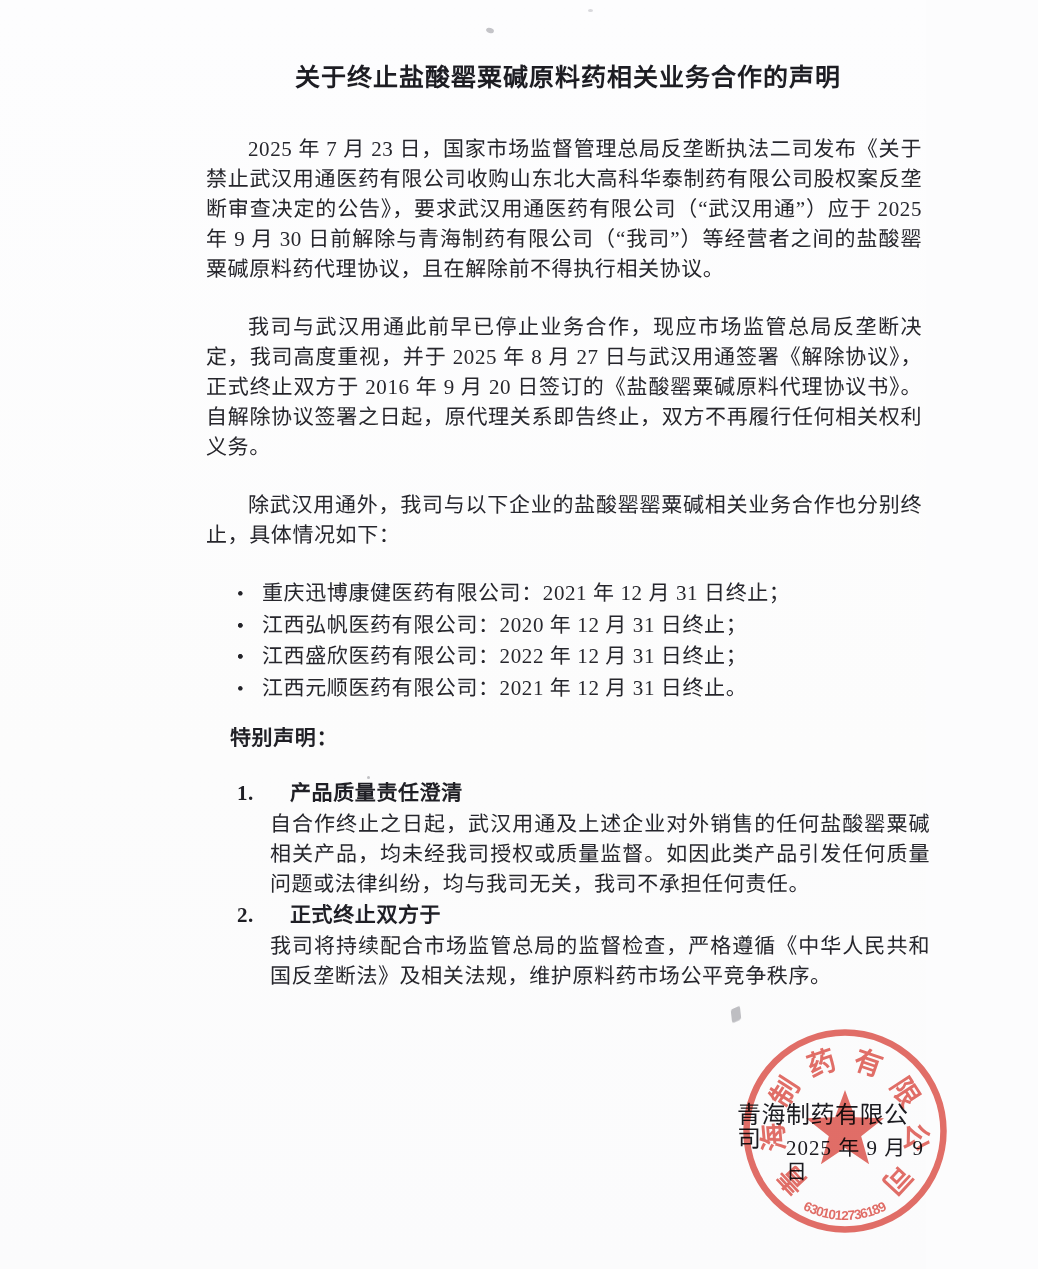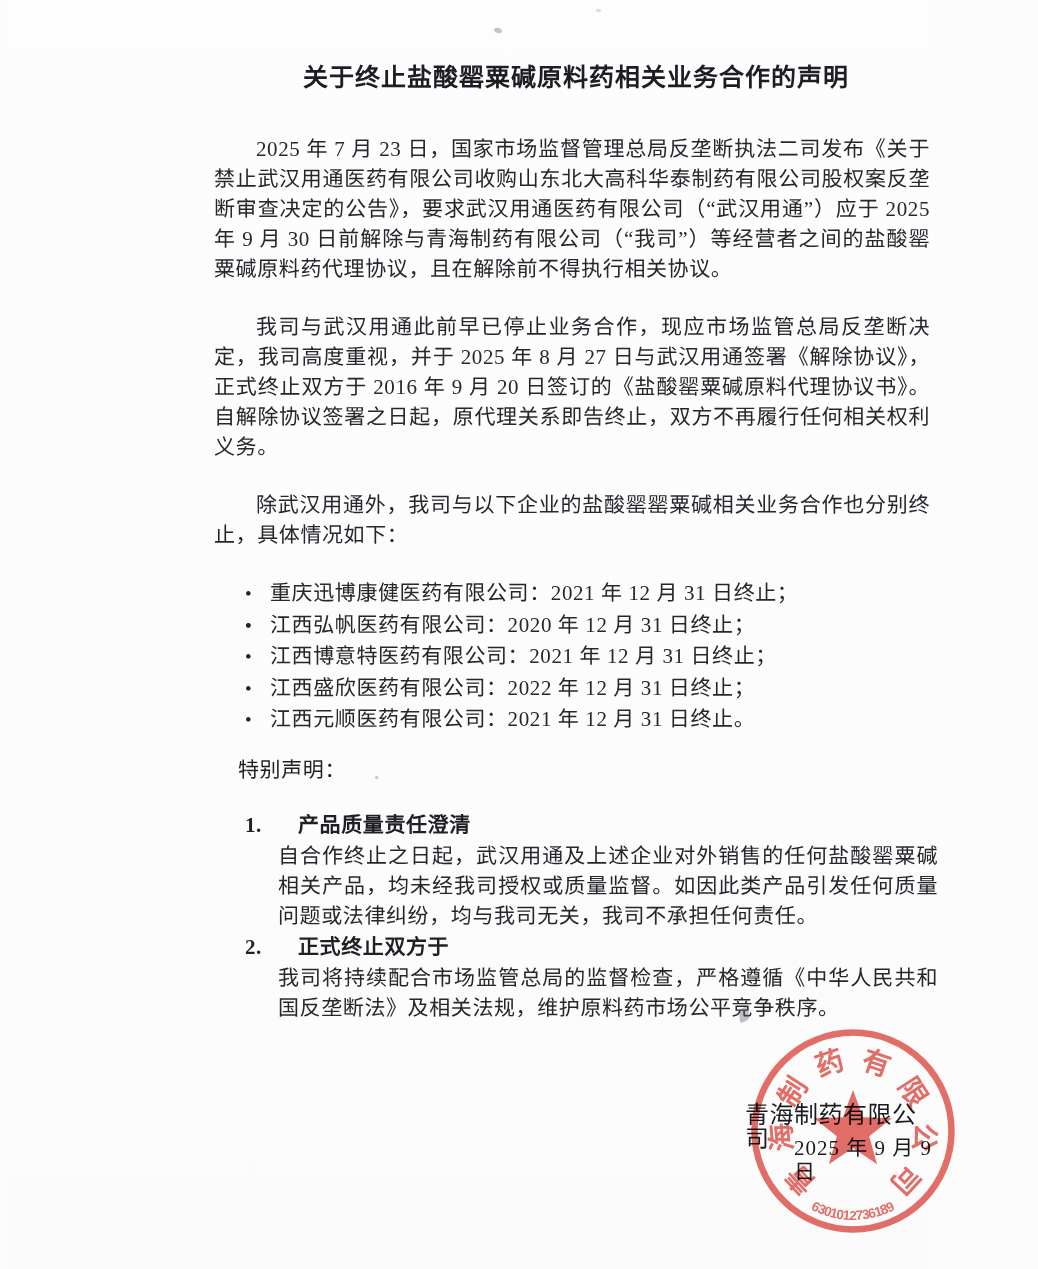--- a/index.html
+++ b/index.html
@@ -5,21 +5,21 @@
   html,body{margin:0;padding:0;}
   body{
     width:1038px;height:1269px;
     background:#fcfcfd;
     font-family:"Liberation Serif","DejaVu Serif",serif;
     color:#26262c;
     overflow:hidden;
     position:relative;
   }
   .page{
-    position:absolute;left:8px;top:0;width:926px;height:1269px;
+    position:absolute;left:0;top:0;width:926px;height:1269px;
     background:linear-gradient(180deg,#fdfdfe 0%,#fcfcfc 60%,#fbfbfc 100%);
   }
   .content{
     position:absolute;left:206px;top:60px;width:724px;
     font-size:21px;line-height:30px;letter-spacing:0.6px;
   }
   h1.title{
     font-size:25px;line-height:35px;font-weight:bold;
     text-align:center;margin:0 0 39px 0;color:#1d1d23;letter-spacing:1px;
   }
@@ -27,21 +27,21 @@
     margin:0 8px 28px 0;text-indent:2em;text-align:justify;
   }
   ul.term-list{list-style:none;margin:0 0 19px 0;padding:0;}
   ul.term-list li{
     position:relative;padding-left:56px;line-height:31.5px;text-align:left;
   }
   ul.term-list .dot{
     position:absolute;left:31px;top:0;font-size:19px;color:#232329;
   }
   h2.special{
-    font-weight:normal;font-size:21px;line-height:30px;
+    font-weight:bold;font-size:21px;line-height:30px;
     margin:0 0 24px 0;padding-left:24px;color:#1f1f25;
   }
   .sp-item{padding-left:31px;}
   .sp-item .head{display:flex;line-height:32px;font-weight:bold;color:#1f1f25;}
   .sp-item .head .num{width:53px;flex:0 0 53px;}
   .sp-item .body{margin-left:33px;text-align:justify;line-height:30px;}
   .sig-name{
     position:absolute;left:737px;top:1103px;
     font-size:24px;line-height:24px;color:#1b1b20;letter-spacing:0.5px;
   }
@@ -75,21 +75,21 @@
     <h1 class="title">关于终止盐酸罂粟碱原料药相关业务合作的声明</h1>
 
     <p class="para">2025 年 7 月 23 日，国家市场监督管理总局反垄断执法二司发布《关于禁止武汉用通医药有限公司收购山东北大高科华泰制药有限公司股权案反垄断审查决定的公告》，要求武汉用通医药有限公司（“武汉用通”）应于 2025 年 9 月 30 日前解除与青海制药有限公司（“我司”）等经营者之间的盐酸罂粟碱原料药代理协议，且在解除前不得执行相关协议。</p>
     <p class="para">我司与武汉用通此前早已停止业务合作，现应市场监管总局反垄断决定，我司高度重视，并于 2025 年 8 月 27 日与武汉用通签署《解除协议》，正式终止双方于 2016 年 9 月 20 日签订的《盐酸罂粟碱原料代理协议书》。自解除协议签署之日起，原代理关系即告终止，双方不再履行任何相关权利义务。</p>
     <p class="para">除武汉用通外，我司与以下企业的盐酸罂罂粟碱相关业务合作也分别终止，具体情况如下：</p>
 
     <ul class="term-list">
       <li><span class="dot">•</span><span>重庆迅博康健医药有限公司：2021 年 12 月 31 日终止；</span></li>
       <li><span class="dot">•</span></li>
       <li><span class="dot">•</span><span>江西弘帆医药有限公司：2020 年 12 月 31 日终止；</span></li>
-      <li><span class="dot">•</span><span>江西博意特医药有限公司：2021 年 12 月 31 日终止；</span></li>
+      <li><span class="dot">•</span></li>
       <li><span class="dot">•</span><span>江西盛欣医药有限公司：2022 年 12 月 31 日终止；</span></li>
       <li><span class="dot">•</span><span>江西元顺医药有限公司：2021 年 12 月 31 日终止。</span></li>
     </ul>
 
     <h2 class="special">特别声明：</h2>
 
     <div class="sp-item">
       <div class="head">
         <span class="num">1.</span>
         <span class="ttl">产品质量责任澄清</span>

